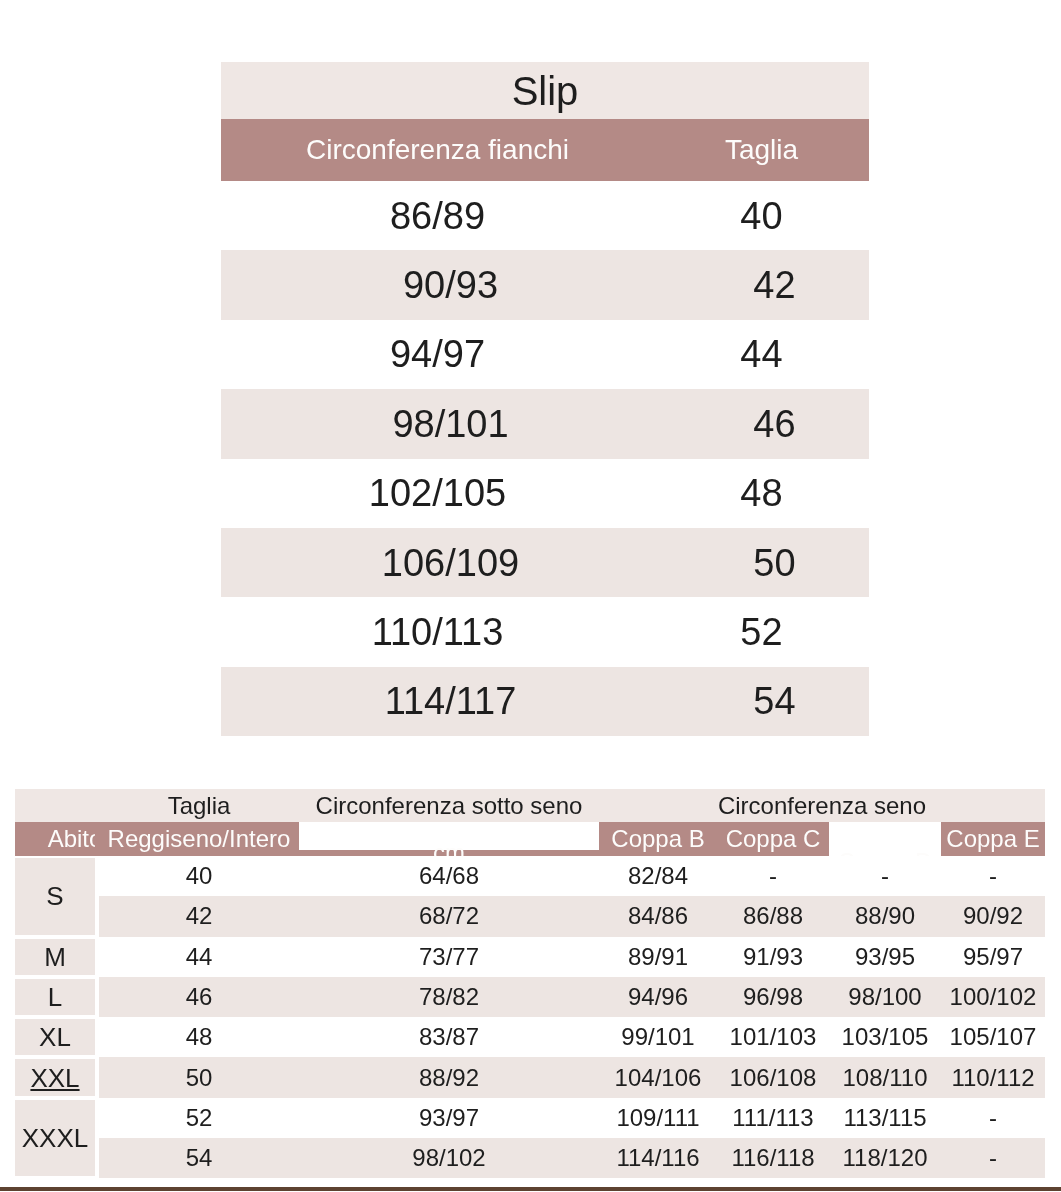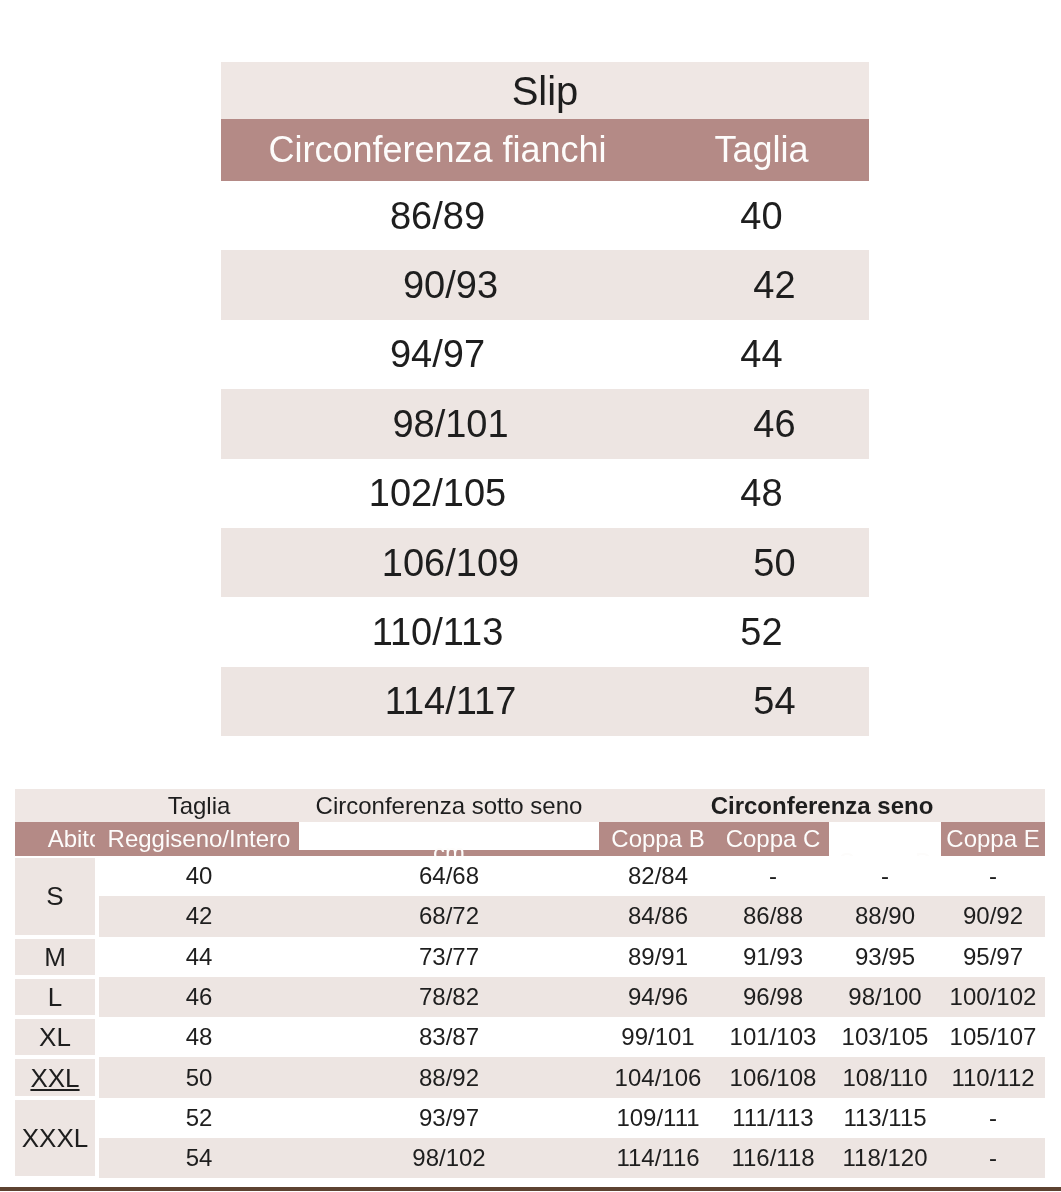--- a/index.html
+++ b/index.html
@@ -19,37 +19,37 @@
 
   
   .slip-table{
     position:absolute;left:221px;top:20px;width:648px;
     display:grid;
     grid-template-columns:433px 215px;
     grid-template-rows:57px 62px repeat(8,69.4px);
     margin-top:42px;
   }
   .slip-title{grid-column:1/-1;background:var(--beige);font-size:40px;}
-  .slip-h{background:var(--mauve);color:#fdfcfb;font-size:36px;}
+  .slip-h{background:var(--mauve);color:#fdfcfb;font-size:28px;}
   .slip-cell{font-size:38px;background:#ffffff;text-align:right;}
   .slip-cell.salt{background:var(--shade);padding-left:26px;}
 
   
   .bra-table{
     position:absolute;left:15px;top:789px;width:1030px;
     display:grid;
     grid-template-columns:80px 4px 200px 300px 118px 112px 112px 104px;
     grid-template-rows:33px 34px repeat(8,40.3px);
     font-size:24px;
   }
   .gh-band{grid-area:1/1/2/9;background:var(--beige);}
   .gh{grid-row:1;z-index:1;font-size:24px;}
   .gh-taglia{grid-column:3;}
   .gh-sotto{grid-column:4;}
-  .gh-seno{grid-column:5/9;font-weight:bold;}
+  .gh-seno{grid-column:5/9;}
   .h2{grid-row:2;background:var(--mauve);color:#fdfcfb;font-size:24px;}
   .hc1{grid-column:1;padding-left:40px;} .hgap{grid-column:2;} .hc3{grid-column:3;} .hc4{grid-column:4;margin-top:28px;}
   .hc5{grid-column:5;} .hc6{grid-column:6;} .hc7{grid-column:7;margin-top:40px;} .hc8{grid-column:8;}
   .abito{grid-column:1;background:var(--shade);font-size:26px;margin:2px 0;}
   .a-s{grid-row:3/5;} .a-m{grid-row:5;} .a-l{grid-row:6;} .a-xl{grid-row:7;}
   .a-xxl{grid-row:8;text-decoration:underline;} .a-xxxl{grid-row:9/11;}
   .dcell{font-size:24px;background:#ffffff;}
   .r0{grid-row:3;} .r1{grid-row:4;} .r2{grid-row:5;} .r3{grid-row:6;}
   .r4{grid-row:7;} .r5{grid-row:8;} .r6{grid-row:9;} .r7{grid-row:10;}
   .c0{grid-column:3;} .c1{grid-column:4;} .c2{grid-column:5;}

